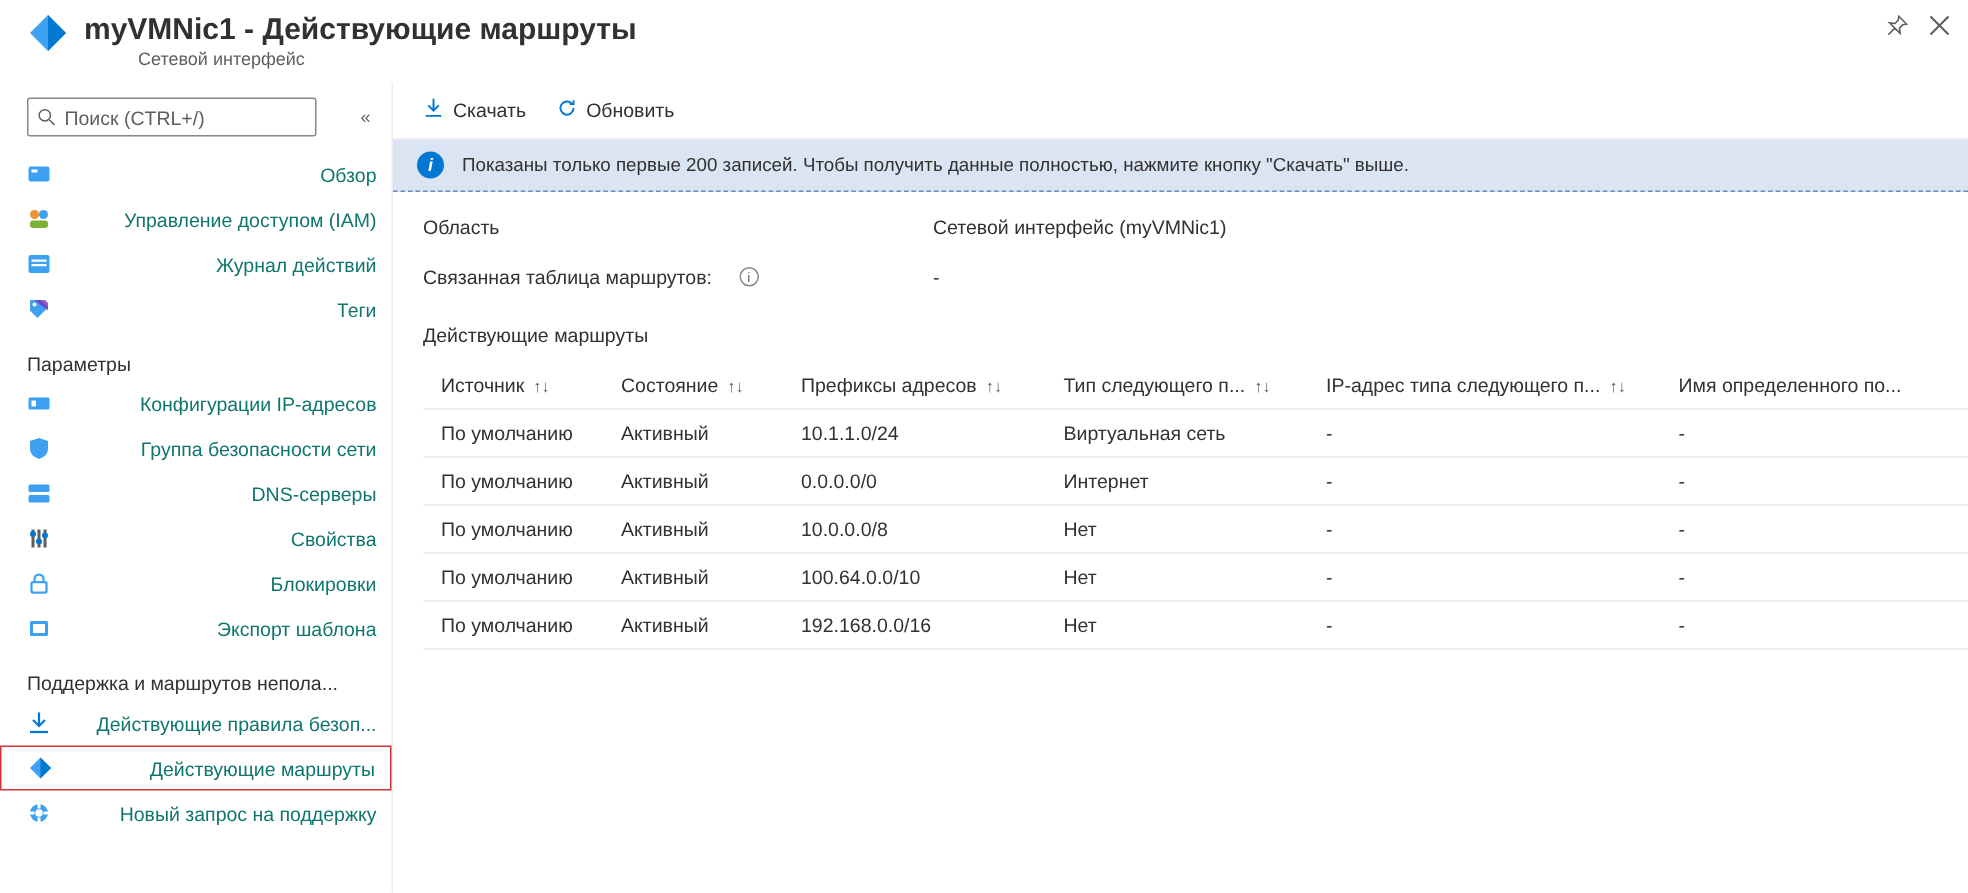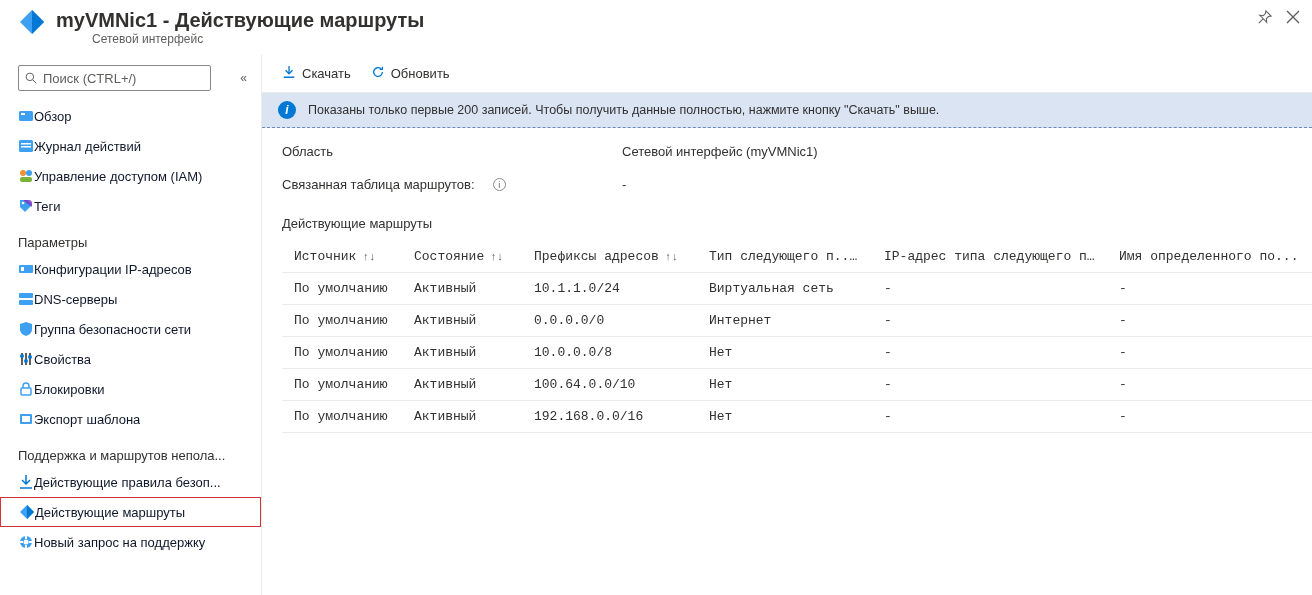--- a/index.html
+++ b/index.html
@@ -77,22 +77,23 @@
   }
   .search-box span.ph { margin-left: 6px; }
   .collapse-chevron { color: #605e5c; font-size: 12px; cursor: pointer; padding: 0 4px;}
 
   .nav-item {
     display: flex;
     align-items: center;
     padding: 6px 10px 6px 18px;
     cursor: pointer;
     font-size: 13px;
-    color: #0f172a;
+    color: #0f766e;
     height: 30px;
+    justify-content: space-between;
   }
   .nav-item.selected {
     border: 1px solid #d13438;
   }
   .nav-section {
     padding: 14px 10px 4px 18px;
     font-size: 13px;
     color: #323130;
     white-space: nowrap;
     overflow: hidden;
@@ -160,21 +161,20 @@
 
   .table-title {
     padding: 6px 20px 10px 20px;
     font-size: 13px;
   }
   table.routes {
     width: calc(100% - 20px);
     margin-left: 20px;
     border-collapse: collapse;
     font-size: 13px;
-    font-family: Liberation Mono, monospace;
   }
   table.routes th {
     text-align: left;
     font-weight: 400;
     color: #323130;
     padding: 8px 12px;
     border-bottom: 1px solid #edebe9;
     white-space: nowrap;
     overflow: hidden;
     text-overflow: ellipsis;
@@ -240,40 +240,40 @@
             <svg width="16" height="16" viewBox="0 0 16 16">
               <rect x="1" y="3" width="14" height="10" rx="1.5" fill="#3ea0f0"></rect>
               <rect x="3" y="5" width="4" height="2" fill="#fff"></rect>
             </svg>
           </span>
           <span class="ellipsis">Обзор</span>
         </div>
         <div class="nav-item">
           <span class="nav-icon">
             <svg width="16" height="16" viewBox="0 0 16 16">
+              <circle cx="5" cy="5" r="3" fill="#eb9334"></circle>
+              <circle cx="11" cy="5" r="3" fill="#3ea0f0"></circle>
+              <rect x="2" y="9" width="12" height="5" rx="2" fill="#7bb338"></rect>
+            </svg>
+          </span>
+          <span class="ellipsis">Управление доступом (IAM)</span>
+        </div>
+        <div class="nav-item">
+          <span class="nav-icon">
+            <svg width="16" height="16" viewBox="0 0 16 16">
               <rect x="1" y="2" width="14" height="12" rx="1.5" fill="#3ea0f0"></rect>
               <rect x="3" y="5" width="10" height="1.5" fill="#fff"></rect>
               <rect x="3" y="8" width="10" height="1.5" fill="#fff"></rect>
             </svg>
           </span>
           <span class="ellipsis">Журнал действий</span>
         </div>
         <div class="nav-item">
           <span class="nav-icon">
             <svg width="16" height="16" viewBox="0 0 16 16">
-              <circle cx="5" cy="5" r="3" fill="#eb9334"></circle>
-              <circle cx="11" cy="5" r="3" fill="#3ea0f0"></circle>
-              <rect x="2" y="9" width="12" height="5" rx="2" fill="#7bb338"></rect>
-            </svg>
-          </span>
-          <span class="ellipsis">Управление доступом (IAM)</span>
-        </div>
-        <div class="nav-item">
-          <span class="nav-icon">
-            <svg width="16" height="16" viewBox="0 0 16 16">
               <polygon points="2,2 9,2 14,7 7,14 2,9" fill="#3ea0f0"></polygon>
               <circle cx="5" cy="5" r="1.3" fill="#fff"></circle>
               <polygon points="5,2 12,2 14,4 14,9" fill="#7b2fbf" opacity="0.8"></polygon>
             </svg>
           </span>
           <span class="ellipsis">Теги</span>
         </div>
       </div>
     <div class="nav-section">Параметры</div>
     <div id="nav-settings">
@@ -282,33 +282,33 @@
             <svg width="16" height="16" viewBox="0 0 16 16">
               <rect x="1" y="4" width="14" height="8" rx="1" fill="#3ea0f0"></rect>
               <rect x="3" y="6" width="3" height="4" fill="#fff"></rect>
             </svg>
           </span>
           <span class="ellipsis">Конфигурации IP-адресов</span>
         </div>
         <div class="nav-item">
           <span class="nav-icon">
             <svg width="16" height="16" viewBox="0 0 16 16">
+              <path d="M8 1l6 2v5c0 4-3 6-6 7-3-1-6-3-6-7V3l6-2z" fill="#3ea0f0"></path>
+            </svg>
+          </span>
+          <span class="ellipsis">Группа безопасности сети</span>
+        </div>
+        <div class="nav-item">
+          <span class="nav-icon">
+            <svg width="16" height="16" viewBox="0 0 16 16">
               <rect x="1" y="2" width="14" height="5" rx="1" fill="#3ea0f0"></rect>
               <rect x="1" y="9" width="14" height="5" rx="1" fill="#3ea0f0"></rect>
             </svg>
           </span>
           <span class="ellipsis">DNS-серверы</span>
-        </div>
-        <div class="nav-item">
-          <span class="nav-icon">
-            <svg width="16" height="16" viewBox="0 0 16 16">
-              <path d="M8 1l6 2v5c0 4-3 6-6 7-3-1-6-3-6-7V3l6-2z" fill="#3ea0f0"></path>
-            </svg>
-          </span>
-          <span class="ellipsis">Группа безопасности сети</span>
         </div>
         <div class="nav-item">
           <span class="nav-icon">
             <svg width="16" height="16" viewBox="0 0 16 16">
               <rect x="3" y="2" width="2" height="12" fill="#605e5c"></rect>
               <rect x="7" y="2" width="2" height="12" fill="#605e5c"></rect>
               <rect x="11" y="2" width="2" height="12" fill="#605e5c"></rect>
               <circle cx="4" cy="5" r="2" fill="#0078d4"></circle>
               <circle cx="8" cy="10" r="2" fill="#0078d4"></circle>
               <circle cx="12" cy="6" r="2" fill="#0078d4"></circle>

